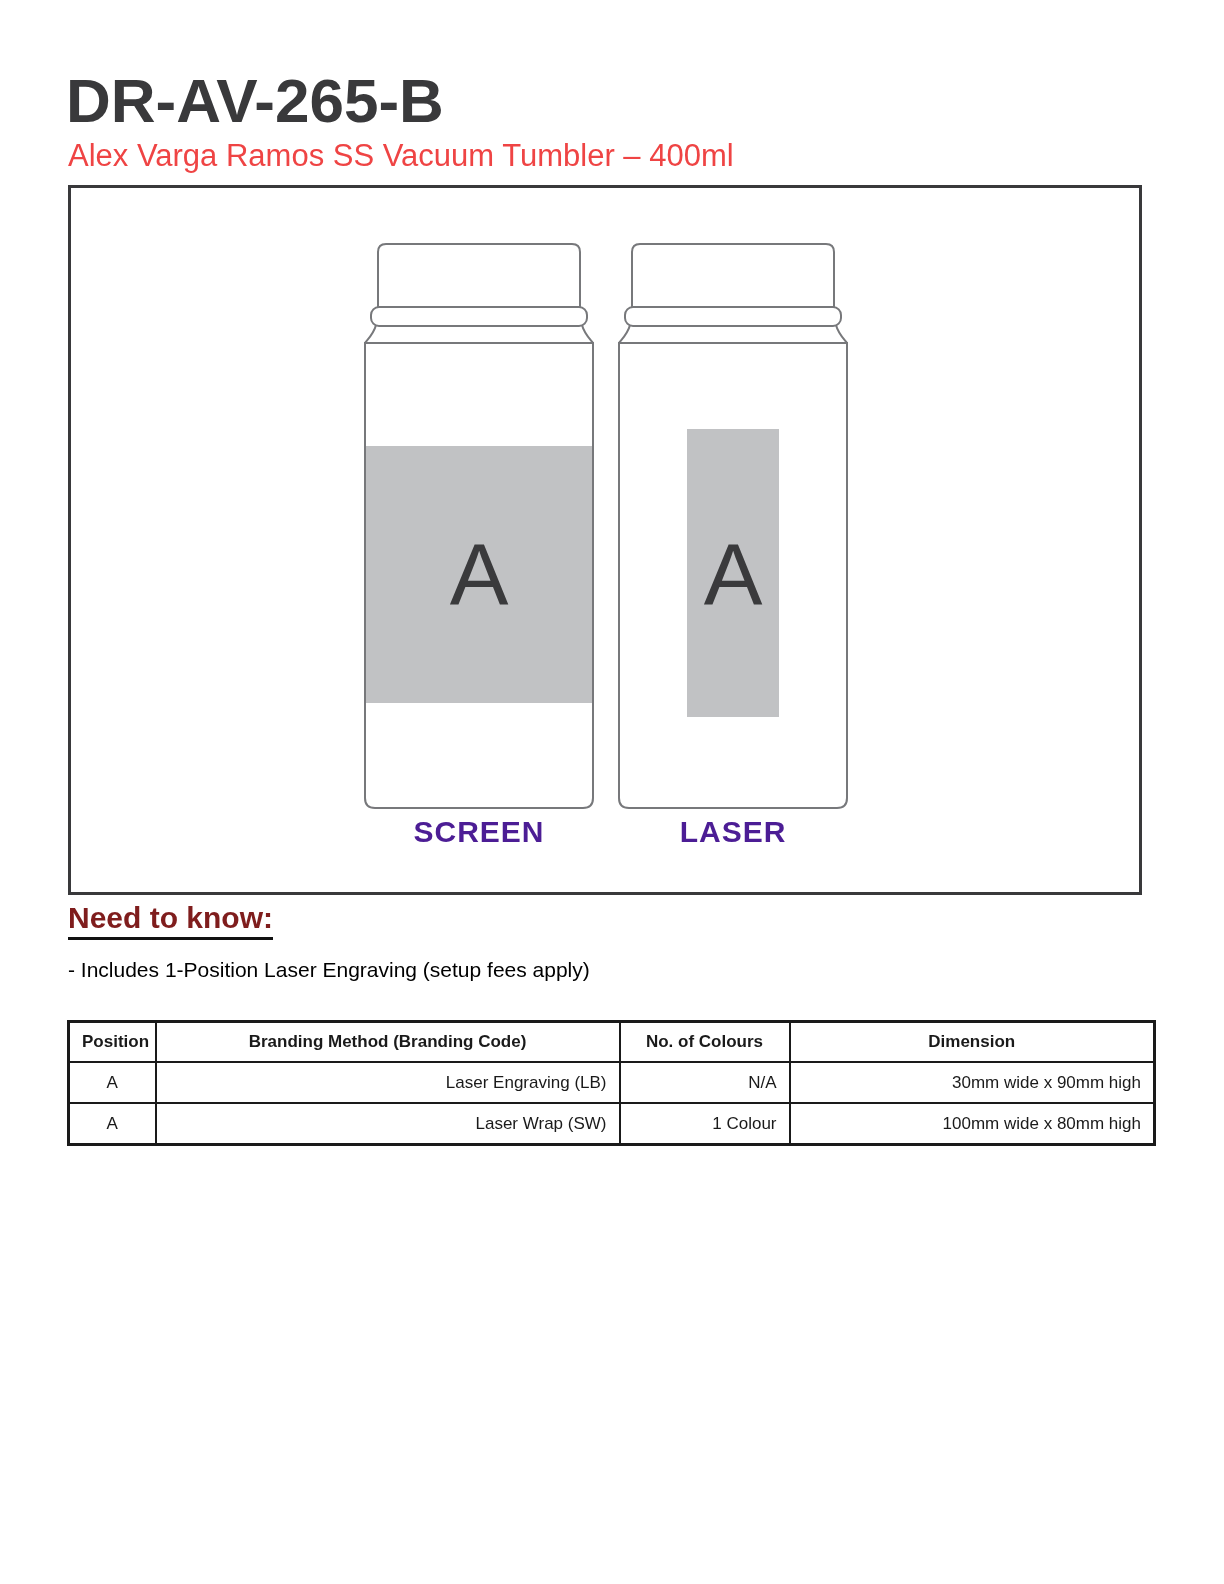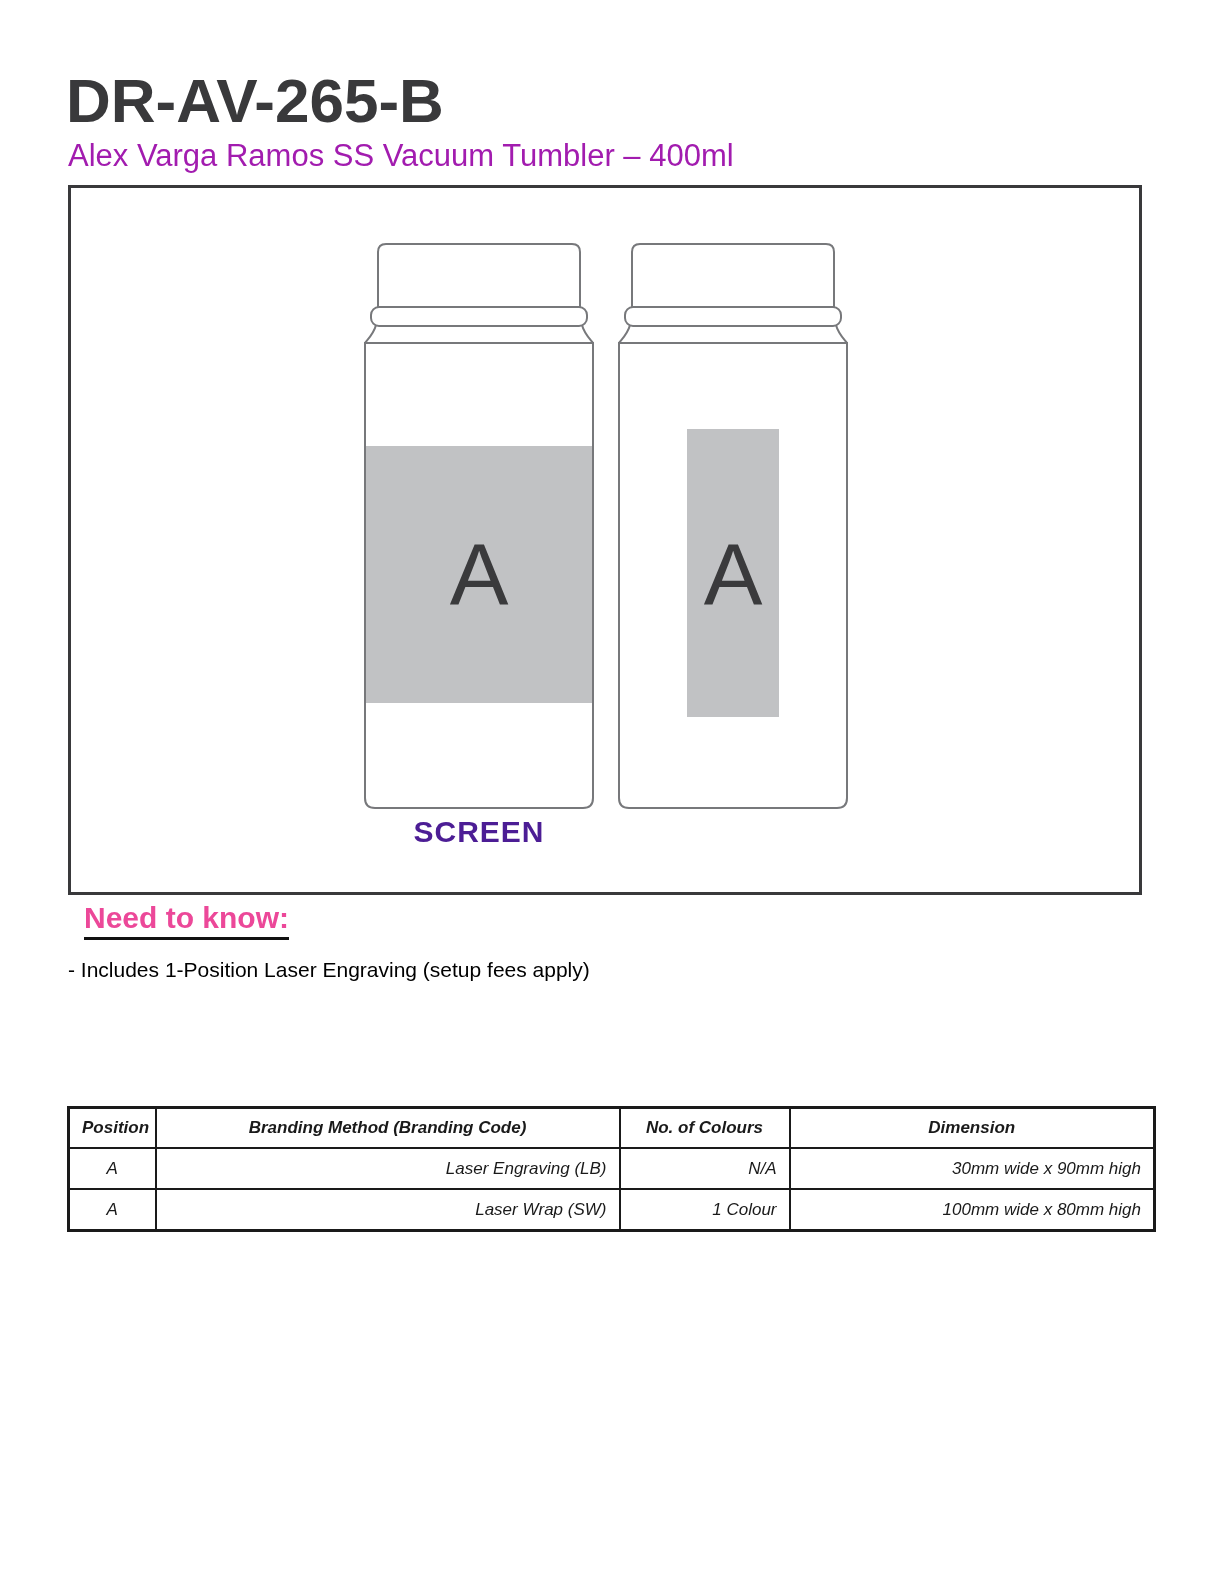--- a/index.html
+++ b/index.html
@@ -19,21 +19,21 @@
     font-weight: bold;
     color: #39393b;
     letter-spacing: 0px;
     line-height: 1;
   }
   .product-name {
     position: absolute;
     left: 68px;
     top: 140px;
     font-size: 31px;
-    color: #a21caf;
+    color: #ef4444;
     line-height: 1;
   }
   .diagram-frame {
     position: absolute;
     left: 68px;
     top: 185px;
     width: 1074px;
     height: 710px;
     border: 3px solid #39393b;
     box-sizing: border-box;
@@ -54,50 +54,49 @@
     text-align: center;
     font-size: 30px;
     font-weight: bold;
     color: #4c1d95;
     letter-spacing: 1px;
   }
   .variant-label.screen { left: 293px; }
   .variant-label.laser  { left: 547px; }
   .section-heading {
     position: absolute;
-    left: 84px;
+    left: 68px;
     font-size: 30px;
     font-weight: bold;
-    color: #ec4899;
+    color: #7f1d1d;
     line-height: 1;
   }
   .section-heading .underline {
     display: inline-block;
     padding-bottom: 4px;
     border-bottom: 3px solid #111111;
   }
   .need-heading { top: 903px; }
   .branding-heading { top: 994px; }
   .note-line {
     position: absolute;
     left: 68px;
     top: 957px;
     font-size: 21px;
     color: #000000;
     line-height: 1.2;
   }
   table.branding-table {
     position: absolute;
     left: 67px;
-    top: 1106px;
+    top: 1020px;
     border-collapse: collapse;
     border: 3px solid #1a1a1a;
     table-layout: fixed;
     width: 1086px;
-    font-style: italic;
   }
   table.branding-table th,
   table.branding-table td {
     border: 2px solid #1a1a1a;
     font-size: 17px;
     color: #1a1a1a;
     padding: 0 12px;
     overflow: hidden;
     white-space: nowrap;
   }
@@ -133,20 +132,21 @@
       <path d="M12,82 C10,90 5,95 1,100" fill="none" stroke="#77787b" stroke-width="2"></path>
       <path d="M218,82 C220,90 225,95 229,100" fill="none" stroke="#77787b" stroke-width="2"></path>
       <path d="M1,100 H229 V555 Q229,565 219,565 H11 Q1,565 1,555 Z" fill="#ffffff" stroke="#77787b" stroke-width="2"></path>
       <rect x="69" y="186" width="92" height="288" fill="#c1c2c4"></rect>
       <path d="M14,67 V9 Q14,1 22,1 H208 Q216,1 216,9 V67" fill="#ffffff" stroke="#77787b" stroke-width="2"></path>
       <rect x="7" y="64" width="216" height="19" rx="8" fill="#ffffff" stroke="#77787b" stroke-width="2"></rect>
       <text x="115" y="362" text-anchor="middle" font-family="Liberation Sans, sans-serif" font-size="88" fill="#3a3a3c">A</text>
     </svg>
 
     <div class="variant-label screen">SCREEN</div>
+    <div class="variant-label laser">LASER</div>
   </div>
 
   <div class="section-heading need-heading">
     <span class="underline">Need to know:</span>
   </div>
 
   <div class="note-line">- Includes 1-Position Laser Engraving (setup fees apply)</div>
 
 
   <table class="branding-table">

